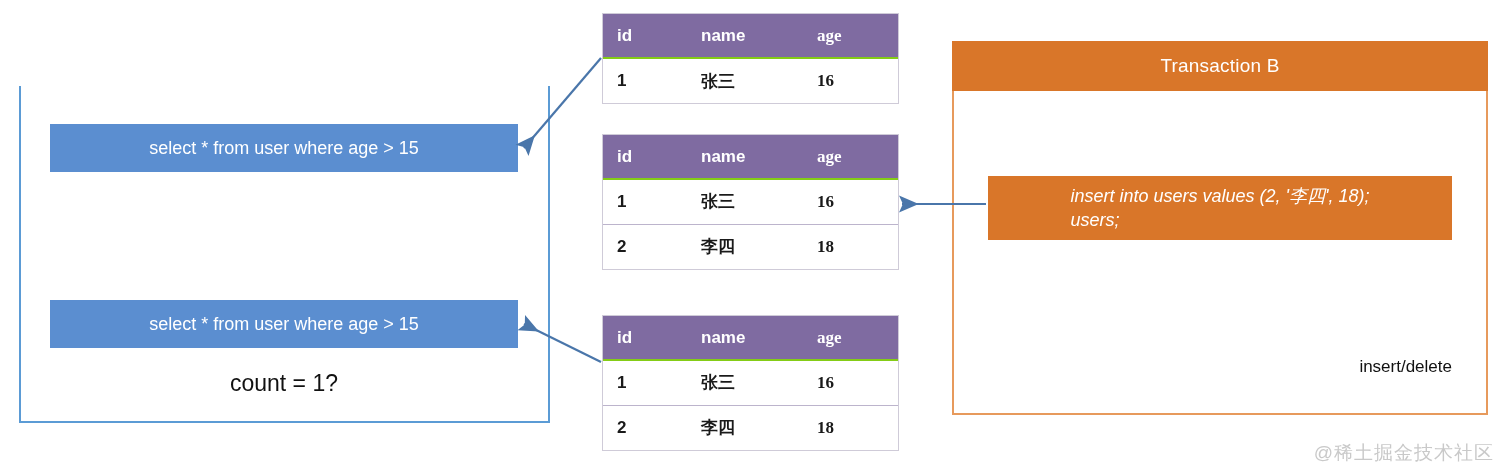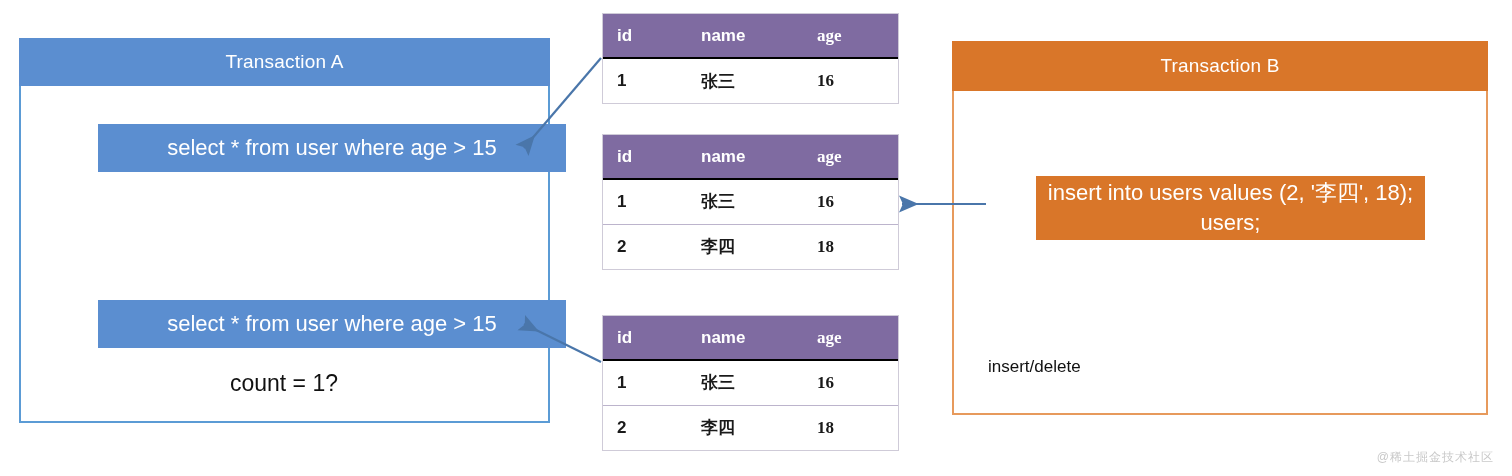--- a/index.html
+++ b/index.html
@@ -85,25 +85,23 @@
     border-top: none;
   }
 
   
   .stmt-box {
     position: absolute;
     box-sizing: border-box;
     display: flex;
     align-items: center;
     justify-content: center;
-    text-align: center;
     color: #ffffff;
-    font-size: 22px;
+    font-size: 18px;
     line-height: 1.35;
-    margin-left: 48px;
   }
   .stmt-blue {
     background: #5b8ed0;
   }
   .stmt-orange {
     background: #d97629;
   }
   #stmt-select-1 {
     left: 50px;
     top: 124px;
@@ -112,23 +110,24 @@
   }
   #stmt-select-2 {
     left: 50px;
     top: 300px;
     width: 468px;
     height: 48px;
   }
   #stmt-insert {
     left: 988px;
     top: 176px;
-    width: 389px;
+    width: 464px;
     height: 64px;
     padding: 0 10px;
+    font-style: italic;
   }
 
   
   #count-note {
     position: absolute;
     left: 50px;
     top: 366px;
     width: 468px;
     text-align: center;
     font-size: 23px;
@@ -136,21 +135,21 @@
     line-height: 1.55;
   }
   #count-note div { display: block; }
 
   
   #insert-delete-note {
     position: absolute;
     left: 988px;
     top: 357px;
     width: 464px;
-    text-align: left;
+    text-align: right;
     font-size: 17px;
     color: #111111;
   }
 
   
   .result-table {
     position: absolute;
     border-collapse: collapse;
     table-layout: fixed;
     width: 295px;
@@ -162,21 +161,21 @@
     text-align: left;
     box-sizing: border-box;
   }
   .result-table thead th {
     background: #7f6ba1;
     color: #ffffff;
     font-size: 17px;
     font-weight: bold;
     height: 44px;
     padding: 0 0 0 14px;
-    border-bottom: 2px solid #000000;
+    border-bottom: 2px solid #84cc16;
   }
   .result-table tbody td {
     height: 45px;
     font-size: 17px;
     font-weight: bold;
     color: #1a1a1a;
     padding: 0 0 0 14px;
     border-bottom: 1px solid #bcb4cc;
   }
   .result-table tbody tr:last-child td {
@@ -199,32 +198,31 @@
     width: 1512px;
     height: 476px;
     pointer-events: none;
   }
 
   
   #watermark {
     position: absolute;
     right: 18px;
     bottom: 10px;
-    font-size: 12px;
+    font-size: 19px;
     color: #c9c9c9;
     letter-spacing: 1px;
   }
 </style>
 </head>
 <body>
 
 <div class="canvas">
 
   <div class="txn-panel" id="txn-a">
-    <div class="txn-header">Transaction A</div>
     <div class="txn-body"></div>
   </div>
 
   <div class="stmt-box stmt-blue" id="stmt-select-1">select * from user where age &gt; 15</div>
 
   <div class="stmt-box stmt-blue" id="stmt-select-2">select * from user where age &gt; 15</div>
 
   <div id="count-note">
     <div>count = 1?</div>
   </div>

